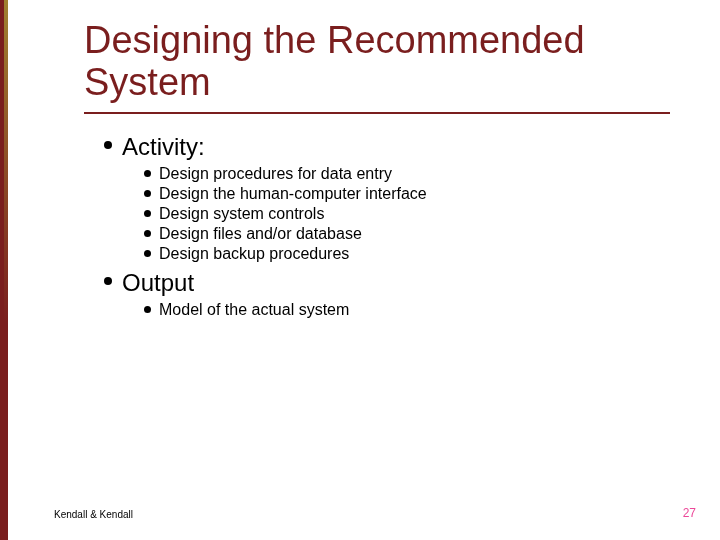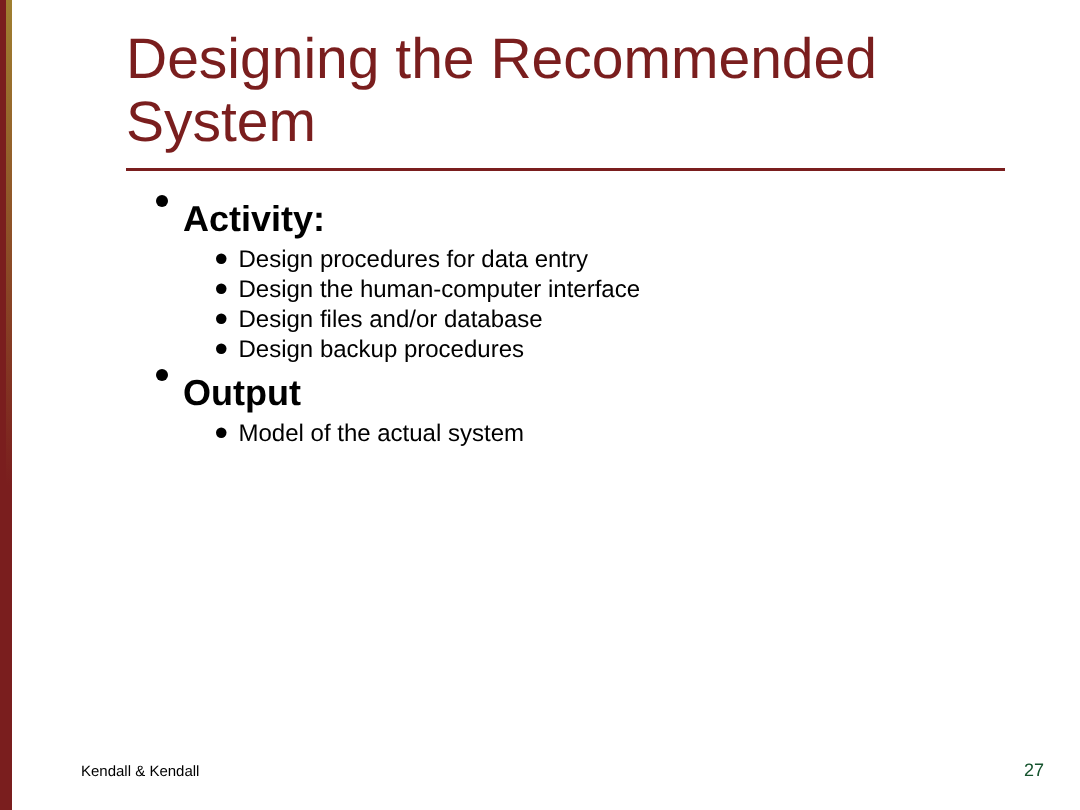--- a/index.html
+++ b/index.html
@@ -39,23 +39,22 @@
     border: none;
     border-top: 2px solid #7A1E1E;
     margin: 0 0 18px 0;
   }
   .body {
     font-size: 24px;
     line-height: 1.25;
   }
   .l1 {
     display: flex;
-    align-items: flex-start;
+    align-items: center;
     margin: 4px 0 2px 20px;
-    font-weight: bold;
   }
   .l2 {
     display: flex;
     align-items: baseline;
     margin: 0 0 0 60px;
     font-size: 16px;
   }
   .bullet {
     display: inline-block;
     width: 8px;
@@ -81,21 +80,21 @@
     bottom: 20px;
     font-size: 10px;
     color: #000;
     margin-top: 12px;
   }
   .footer-right {
     position: absolute;
     right: 24px;
     bottom: 20px;
     font-size: 12px;
-    color: #14532d;
+    color: #ec4899;
     text-align: right;
   }
 </style>
 </head>
 <body>
 
 <div class="slide">
 
   <h1 class="title">Designing the Recommended System</h1>
   <hr class="title-rule">
@@ -106,20 +105,24 @@
       <span class="bullet"></span>
       <span class="l1-text">Activity:</span>
     </div>
     <div class="l2">
       <span class="bullet small"></span>
       <span class="l2-text">Design procedures for data entry</span>
     </div>
     <div class="l2">
       <span class="bullet small"></span>
       <span class="l2-text">Design the human-computer interface</span>
+    </div>
+    <div class="l2">
+      <span class="bullet small"></span>
+      <span class="l2-text">Design system controls</span>
     </div>
     <div class="l2">
       <span class="bullet small"></span>
       <span class="l2-text">Design files and/or database</span>
     </div>
     <div class="l2">
       <span class="bullet small"></span>
       <span class="l2-text">Design backup procedures</span>
     </div>
 

